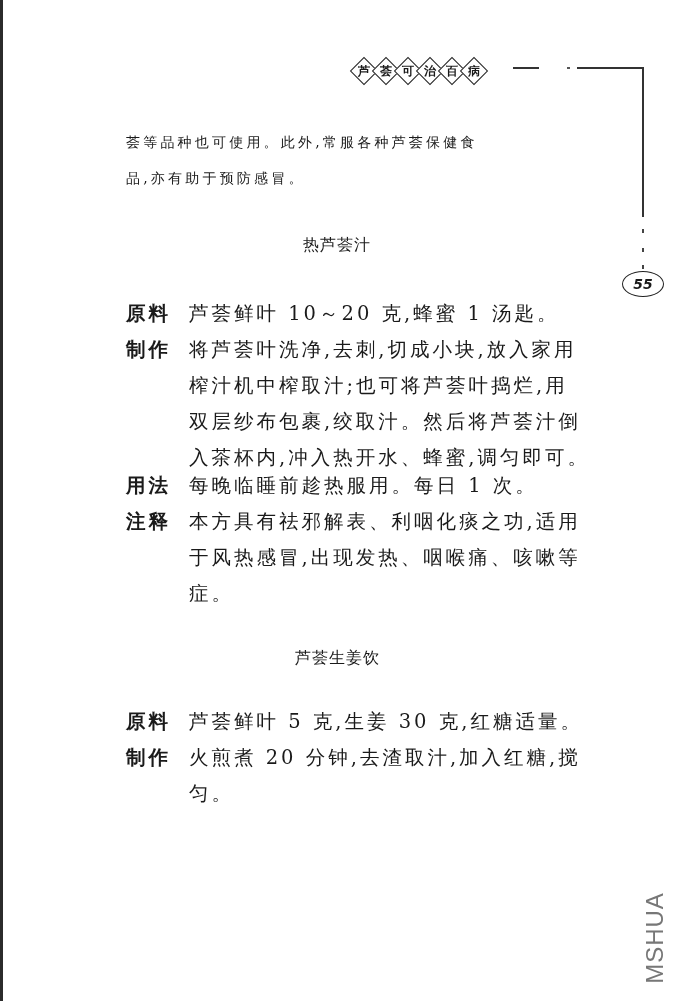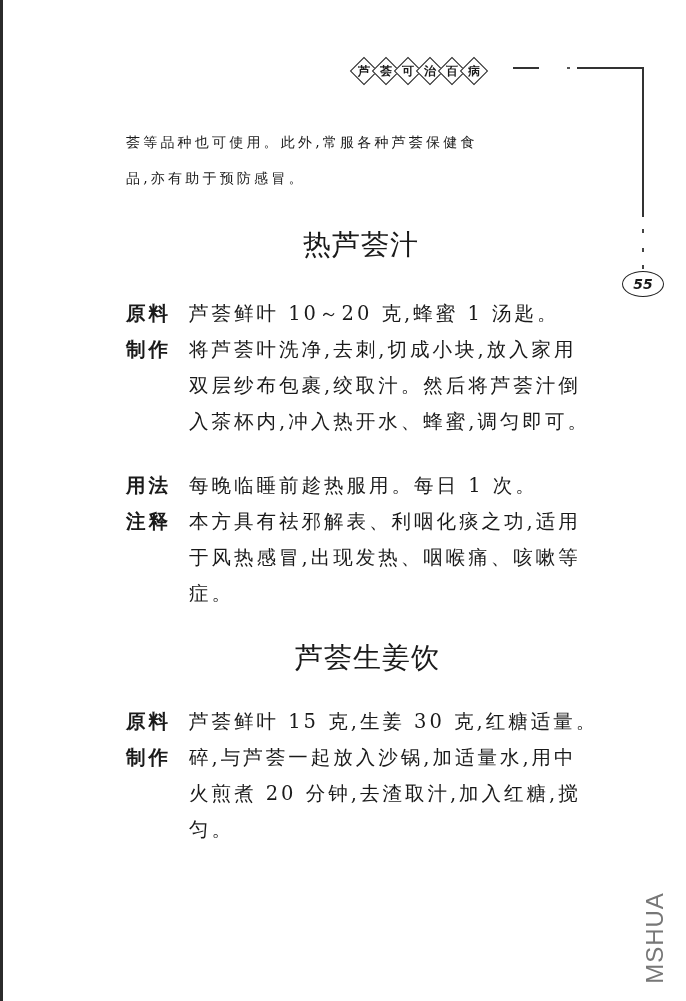--- a/index.html
+++ b/index.html
@@ -15,21 +15,21 @@
   .dchar { position: relative; font-size: 12px; font-weight: bold; font-family: "DejaVu Sans", sans-serif; line-height: 1; }
   .hdr-dash1 { position: absolute; left: 513px; top: 67px; width: 26px; height: 1.5px; background: #333; }
   .hdr-dot { position: absolute; left: 567px; top: 67px; width: 3px; height: 1.5px; background: #555; }
   .hdr-line { position: absolute; left: 577px; top: 67px; width: 66px; height: 1.5px; background: #333; }
   .vline { position: absolute; left: 642px; top: 67px; width: 1.5px; height: 150px; background: #333; }
   .vdot { position: absolute; left: 642px; width: 1.5px; height: 4px; background: #444; }
   .page-num { position: absolute; left: 622px; top: 271px; width: 40px; height: 24px; border: 1.5px solid #222; border-radius: 50%;
               display: flex; align-items: center; justify-content: center; font-size: 14px; font-weight: bold; font-style: italic;
               font-family: "DejaVu Sans", sans-serif; }
   .p { position: absolute; left: 126px; width: 446px; font-size: 14px; letter-spacing: 3.2px; line-height: 36px; white-space: nowrap; }
-  .title { position: absolute; font-size: 28px; font-family: "DejaVu Sans", sans-serif; letter-spacing: 1px; line-height: 30px; }
+  .title { position: absolute; font-size: 16px; font-family: "DejaVu Sans", sans-serif; letter-spacing: 1px; line-height: 30px; }
   .item { position: absolute; left: 126px; width: 450px; font-size: 19.5px; line-height: 36px; }
   .item .label { position: absolute; left: 0; top: 0; font-weight: bold; letter-spacing: 3px; }
   .item .body { position: absolute; left: 63px; width: 385px; letter-spacing: 3px; }
   .item .body div { white-space: nowrap; }
   .watermark { position: absolute; left: 640px; top: 888px; width: 30px; height: 100px; }
   .watermark span { position: absolute; left: 50%; top: 50%; transform: translate(-50%, -50%) rotate(-90deg);
                     font-family: "Liberation Sans", sans-serif; font-size: 24px; color: #777; letter-spacing: 1px; white-space: nowrap; }
 </style>
 </head>
 <body>
@@ -79,20 +79,21 @@
 <div class="item" style="top:296px">
   <span class="label">原料</span>
   <div class="body">
       <div>芦荟鲜叶 10～20 克,蜂蜜 1 汤匙。</div>
     </div>
 </div>
 <div class="item" style="top:332px">
   <span class="label">制作</span>
   <div class="body">
     <div>将芦荟叶洗净,去刺,切成小块,放入家用</div>
+    <div>榨汁机中榨取汁;也可将芦荟叶捣烂,用</div>
     <div>双层纱布包裹,绞取汁。然后将芦荟汁倒</div>
     <div>入茶杯内,冲入热开水、蜂蜜,调匀即可。</div>
   </div>
 </div>
 <div class="item" style="top:468px">
   <span class="label">用法</span>
   <div class="body">
       <div>每晚临睡前趁热服用。每日 1 次。</div>
     </div>
 </div>
@@ -103,27 +104,26 @@
     <div>于风热感冒,出现发热、咽喉痛、咳嗽等</div>
     <div>症。</div>
   </div>
 </div>
 
 <div class="title" style="left:295px; top:643px">芦荟生姜饮</div>
 
 <div class="item" style="top:704px">
   <span class="label">原料</span>
   <div class="body">
-      <div>芦荟鲜叶 15 克,生姜 30 克,红糖适量。</div>
+      <div>芦荟鲜叶 5 克,生姜 30 克,红糖适量。</div>
     </div>
 </div>
 <div class="item" style="top:740px">
   <span class="label">制作</span>
   <div class="body">
-    <div>碎,与芦荟一起放入沙锅,加适量水,用中</div>
     <div>火煎煮 20 分钟,去渣取汁,加入红糖,搅</div>
     <div>匀。</div>
   </div>
 </div>
 
 <div class="watermark">
     <span>MSHUA</span>
   </div>
 
 </body></html>

